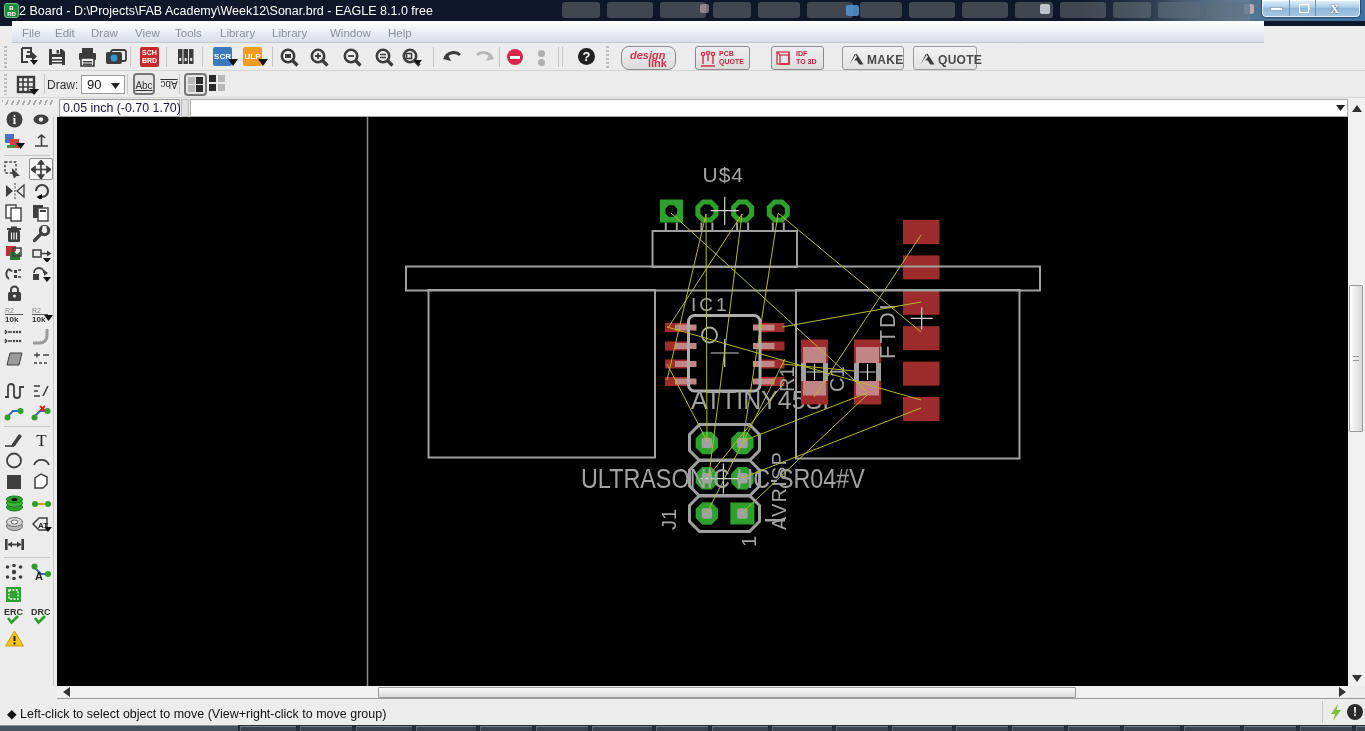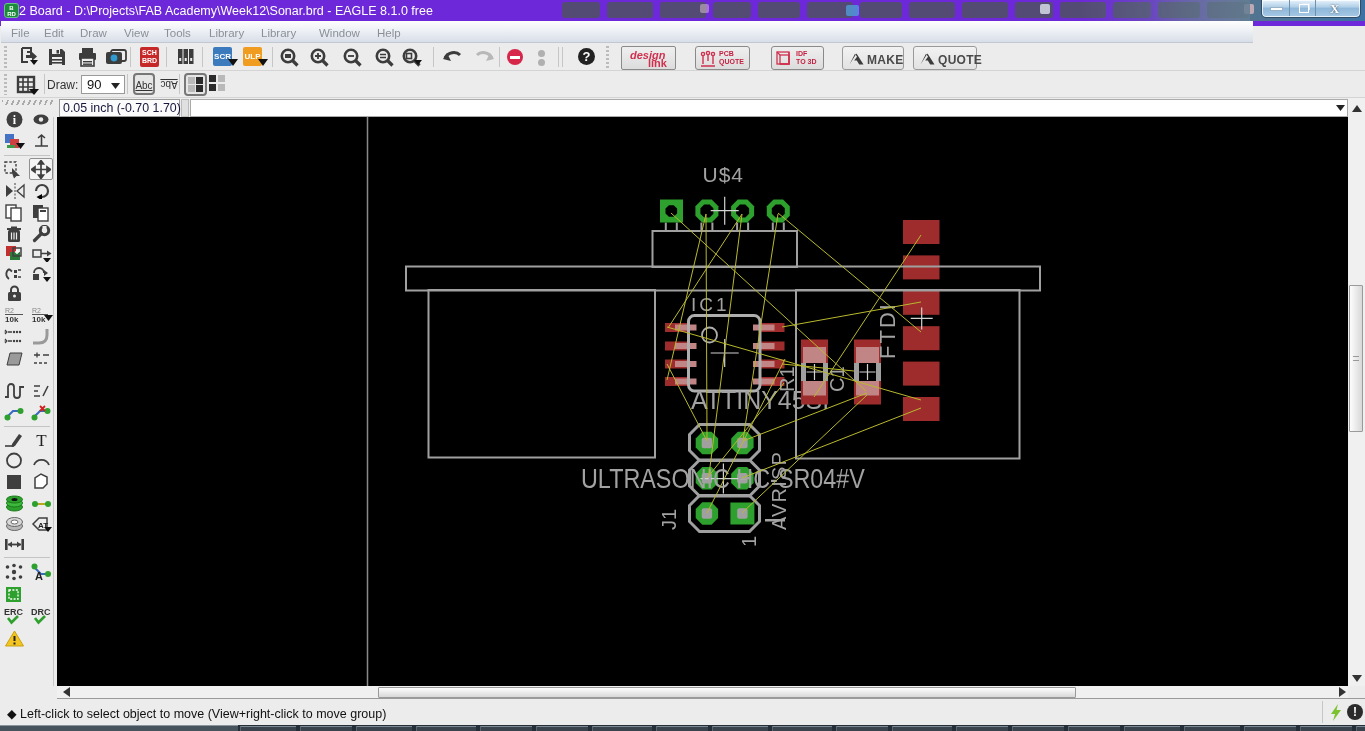--- a/index.html
+++ b/index.html
@@ -1,19 +1,19 @@
 <!DOCTYPE html>
 <html><head><meta charset="utf-8">
 <style>
 *{margin:0;padding:0}
 html,body{width:1365px;height:731px;overflow:hidden;background:#ececec;font-family:"Liberation Sans",sans-serif}
 </style></head>
 <body>
 
-<div style="position:absolute;left:0;top:0;width:1365px;height:26px;background:#6d28d9;overflow:hidden">
+<div style="position:absolute;left:0;top:0;width:1365px;height:26px;background:#0f172a;overflow:hidden">
  <div style="position:absolute;left:1150px;top:0;width:120px;height:21px;background:linear-gradient(90deg,rgba(90,110,128,0),#6f8699)"></div>
  <div style="position:absolute;left:1240px;top:0;width:125px;height:21px;background:linear-gradient(90deg,#54748e,#3c72a4)"></div>
  <div style="position:absolute;left:562px;top:2px;width:38px;height:16px;background:rgba(78,84,90,.8);border-radius:3px"></div>
     <div style="position:absolute;left:607px;top:2px;width:46px;height:16px;background:rgba(78,84,90,.8);border-radius:3px"></div>
     <div style="position:absolute;left:660px;top:2px;width:46px;height:16px;background:rgba(78,84,90,.8);border-radius:3px"></div>
     <div style="position:absolute;left:713px;top:2px;width:38px;height:16px;background:rgba(78,84,90,.8);border-radius:3px"></div>
     <div style="position:absolute;left:758px;top:2px;width:42px;height:16px;background:rgba(78,84,90,.8);border-radius:3px"></div>
     <div style="position:absolute;left:807px;top:2px;width:46px;height:16px;background:rgba(78,84,90,.8);border-radius:3px"></div>
     <div style="position:absolute;left:860px;top:2px;width:42px;height:16px;background:rgba(78,84,90,.8);border-radius:3px"></div>
     <div style="position:absolute;left:909px;top:2px;width:46px;height:16px;background:rgba(78,84,90,.8);border-radius:3px"></div>
@@ -34,21 +34,21 @@
  <div style="position:absolute;left:1080px;top:0;width:170px;height:21px;background:linear-gradient(90deg,rgba(100,120,140,0),rgba(100,125,148,.85))"></div>
  <div style="position:absolute;left:1261px;top:0;width:100px;height:17.5px;background:linear-gradient(#e8f3fc,#b2d0e8 40%,#8fb8da 50%,#a6c8e4);border:1px solid #2e4c68;border-top:none;border-radius:0 0 5px 5px;box-sizing:border-box;box-shadow:inset 0 0 0 1px rgba(255,255,255,.75)">
   <div style="position:absolute;left:8px;top:7px;width:13px;height:3.5px;background:#fff;border:1px solid #9ab2c8;box-sizing:border-box"></div>
   <div style="position:absolute;left:27px;top:0;width:1px;height:16px;background:#7090ac"></div>
   <div style="position:absolute;left:37px;top:4px;width:8px;height:7px;border:1.5px solid #fff;background:transparent;box-shadow:2px -2px 0 -1px #dce8f4"></div>
   <div style="position:absolute;left:53px;top:0;width:1px;height:16px;background:#7090ac"></div>
   <div style="position:absolute;left:68px;top:0.5px;font:bold 13px 'Liberation Serif';color:#fff;text-shadow:0 0 2px #345">X</div>
  </div>
 </div>
 
-<div style="position:absolute;left:1px;top:21px;width:1252px;height:22px;background:linear-gradient(#fefefe,#e8ecf2 60%,#d8dee8);border-bottom:1px solid #c2c8d2;box-sizing:border-box;font:11.5px 'Liberation Sans';color:#8b8f98">
+<div style="position:absolute;left:12px;top:21px;width:1252px;height:22px;background:linear-gradient(#fefefe,#e8ecf2 60%,#d8dee8);border-bottom:1px solid #c2c8d2;box-sizing:border-box;font:11.5px 'Liberation Sans';color:#8b8f98">
     <span style="position:absolute;left:10px;top:5.5px">File</span>
     <span style="position:absolute;left:43px;top:5.5px">Edit</span>
     <span style="position:absolute;left:79px;top:5.5px">Draw</span>
     <span style="position:absolute;left:123px;top:5.5px">View</span>
     <span style="position:absolute;left:163px;top:5.5px">Tools</span>
     <span style="position:absolute;left:208px;top:5.5px">Library</span>
     <span style="position:absolute;left:260px;top:5.5px">Library</span>
     <span style="position:absolute;left:318px;top:5.5px">Window</span>
     <span style="position:absolute;left:376px;top:5.5px">Help</span>
   </div>
@@ -138,21 +138,21 @@
 <div style="position:absolute;left:499px;top:47px;width:1px;height:20px;background:#c6c6c6"></div>
 <div style="position:absolute;left:507px;top:49px;width:16px;height:16px;background:#d6274a;border-radius:50%">
     <div style="position:absolute;left:3px;top:6.5px;width:10px;height:3px;background:#fff"></div>
   </div>
 <div style="position:absolute;left:538px;top:50px;width:7px;height:7px;background:#b0b0b0;border-radius:50%"></div>
 <div style="position:absolute;left:538px;top:59px;width:7px;height:7px;background:#b0b0b0;border-radius:50%"></div>
 <div style="position:absolute;left:558px;top:47px;width:1px;height:20px;background:#c6c6c6"></div>
 <div style="position:absolute;left:562px;top:47px;width:1px;height:20px;background:#c6c6c6"></div>
 <div style="position:absolute;left:578px;top:48px;width:17px;height:17px;background:#222;border-radius:50%;color:#fff;font:bold 13px/17px 'Liberation Sans';text-align:center">?</div>
 <div style="position:absolute;left:606px;top:46px;width:3px;height:22px;background-image:repeating-linear-gradient(#bbb 0 2px,#ececec 2px 4px)"></div>
-<div style="position:absolute;left:621px;top:46px;width:55px;height:24px;background:linear-gradient(#efefef,#dcdcdc);border:1px solid #8a8a8a;border-radius:2px;box-sizing:border-box">
+<div style="position:absolute;left:621px;top:46px;width:55px;height:24px;background:linear-gradient(#efefef,#dcdcdc);border:1px solid #8a8a8a;border-radius:8px;box-sizing:border-box">
 <div style="position:absolute;left:8px;top:2px;color:#d0304e;font:italic bold 11px 'Liberation Sans'">design</div>
 <div style="position:absolute;left:26px;top:10px;color:#d0304e;font:bold 11px 'Liberation Sans'">link</div>
   </div>
 <div style="position:absolute;left:695px;top:46px;width:55px;height:24px;background:linear-gradient(#efefef,#dcdcdc);border:1px solid #8a8a8a;border-radius:3px;box-sizing:border-box">
 <svg width="18" height="18" style="position:absolute;left:3px;top:3px">
       <g stroke="#d0304e" stroke-width="1.4" fill="none">
 <circle cx="4" cy="4" r="1.6"></circle>
         <circle cx="9" cy="3" r="1.6"></circle>
         <circle cx="14" cy="4" r="1.6"></circle>
 <path d="M4 6 V14 M9 5 V11 M14 6 V14 M2 16 H16"></path>

